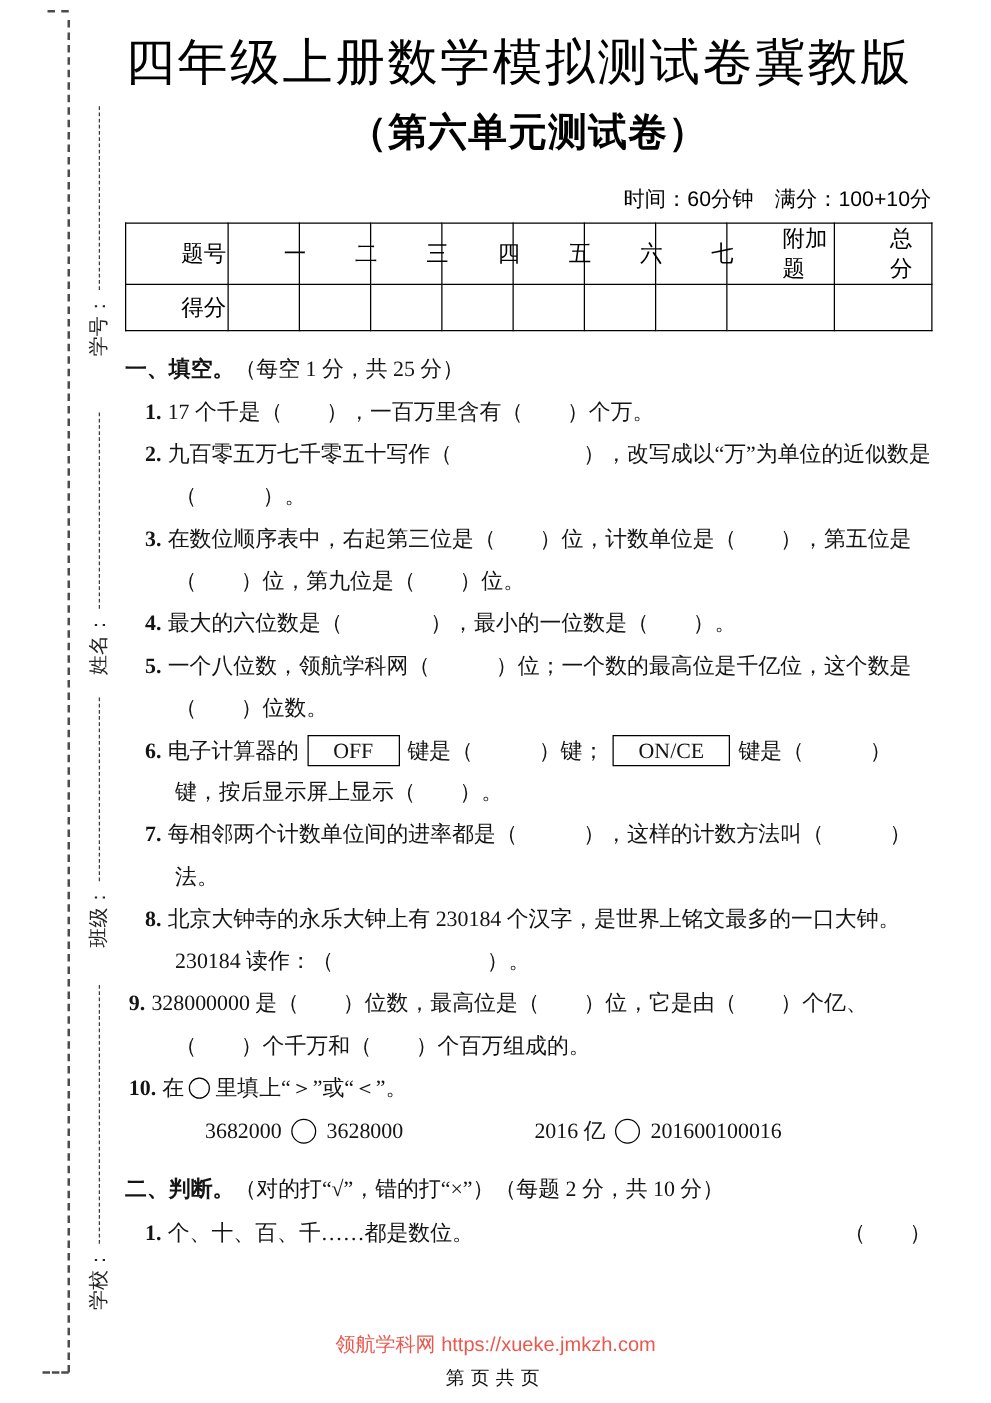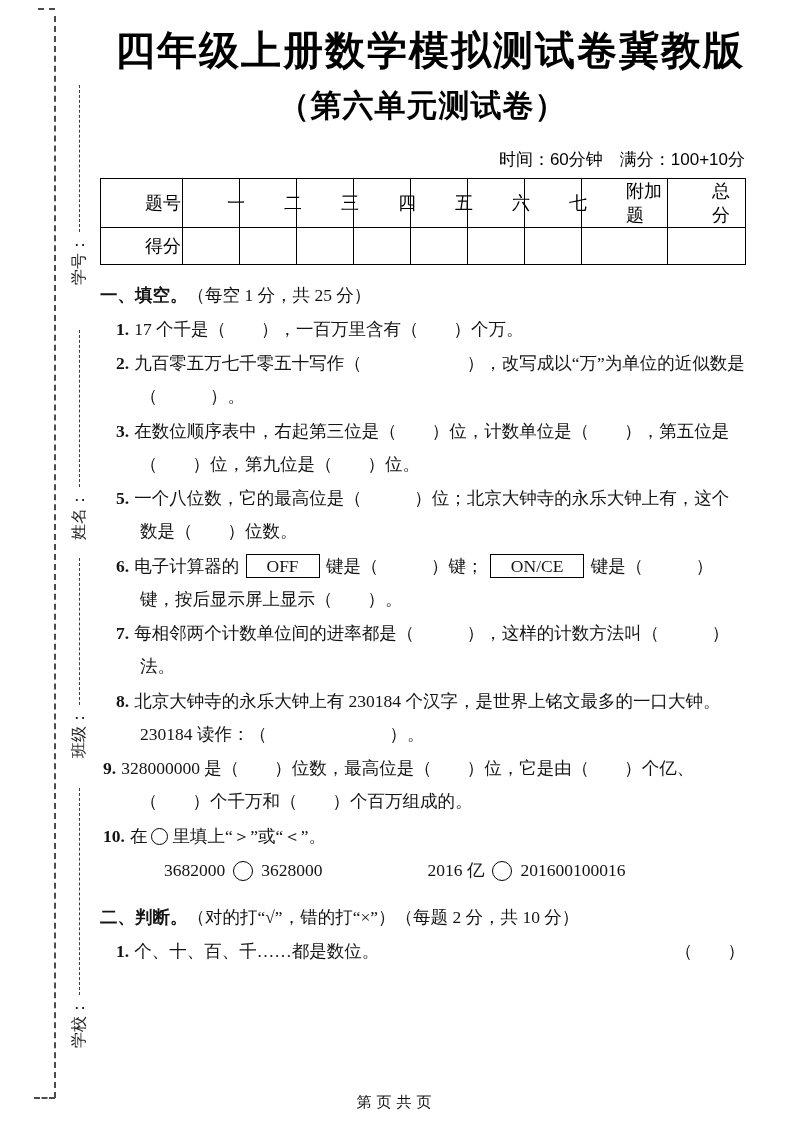--- a/index.html
+++ b/index.html
@@ -24,22 +24,22 @@
     white-space:nowrap;
   }
   .mlabel { flex:0 0 auto; }
   .mline { flex:1 1 auto; height:0; border-bottom:1.6px dashed #3c3c3c; align-self:center; }
 
   
   .content { position:absolute; left:100px; top:28px; width:645px; }
 
   .title {
     font-family:"Liberation Sans", sans-serif;
-    font-size:40px; font-weight:700; letter-spacing:2px;
-    text-align:right; color:#000; line-height:1.1;
+    font-size:40px; font-weight:400; letter-spacing:2px;
+    text-align:left; color:#000; line-height:1.1;
   }
   .subtitle {
     font-family:"Liberation Sans", sans-serif;
     font-size:31px; font-weight:700; letter-spacing:1px;
     text-align:center; color:#000; margin-top:16px; line-height:1.15;
   }
   .meta {
     font-family:"Liberation Sans", sans-serif;
     font-size:17px; text-align:right; margin-top:24px; margin-bottom:7px; color:#000;
   }
@@ -161,22 +161,23 @@
     </table>
 
     <div class="sec-heading"><span class="sec-title">一、填空。</span><span class="sec-note">（每空 1 分，共 25 分）</span></div>
 
     <div class="item"><span class="num">1.</span><span>17 个千是（　　），一百万里含有（　　）个万。</span></div>
 
     <div class="item"><span class="num">2.</span><span>九百零五万七千零五十写作（　　　　　　），改写成以“万”为单位的近似数是（　　　）。</span></div>
 
     <div class="item"><span class="num">3.</span><span>在数位顺序表中，右起第三位是（　　）位，计数单位是（　　），第五位是（　　）位，第九位是（　　）位。</span></div>
 
-
-    <div class="item"><span class="num">5.</span><span>一个八位数，它的最高位是（　　　）位；北京大钟寺的永乐大钟上有，这个数是（　　）位数。</span></div>
+    <div class="item"><span class="num">4.</span><span>最大的六位数是（　　　　），最小的一位数是（　　）。</span></div>
+
+    <div class="item"><span class="num">5.</span><span>一个八位数，领航学科网（　　　）位；一个数的最高位是千亿位，这个数是（　　）位数。</span></div>
 
     <div class="item"><span class="num">6.</span><span>电子计算器的</span>
       <span class="keybox">OFF</span>
       <span>键是（　　　）键；</span>
       <span class="keybox">ON/CE</span>
       <span>键是（　　　）键，按后显示屏上显示（　　）。</span></div>
 
     <div class="item"><span class="num">7.</span><span>每相邻两个计数单位间的进率都是（　　　），这样的计数方法叫（　　　）法。</span></div>
 
     <div class="item"><span class="num">8.</span><span>北京大钟寺的永乐大钟上有 230184 个汉字，是世界上铭文最多的一口大钟。230184 读作：（　　　　　　　）。</span></div>
@@ -197,15 +198,16 @@
           <span>201600100016</span>
         </span>
     </div>
 
     <div class="sec-heading"><span class="sec-title">二、判断。</span><span class="sec-note">（对的打“√”，错的打“×”）（每题 2 分，共 10 分）</span></div>
 
     <div class="item judge"><span class="num">1.</span><span>个、十、百、千……都是数位。</span><span class="right-blank">（　　）</span></div>
 
   </div>
 
+  <div class="footer-site">领航学科网 https://xueke.jmkzh.com</div>
   <div class="footer-page">第页共页</div>
 
 </div>
 
 </body></html>

